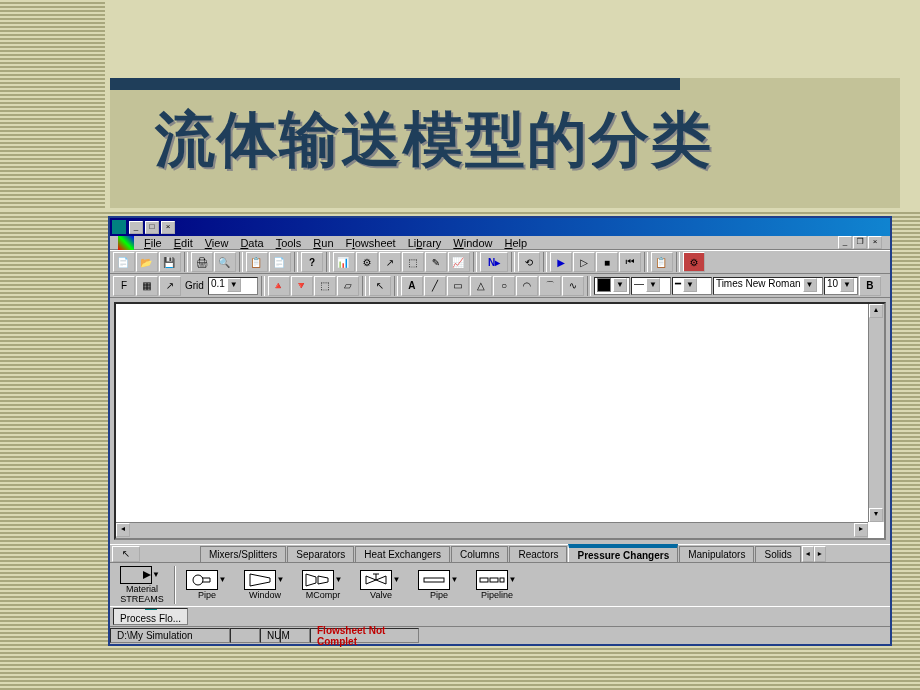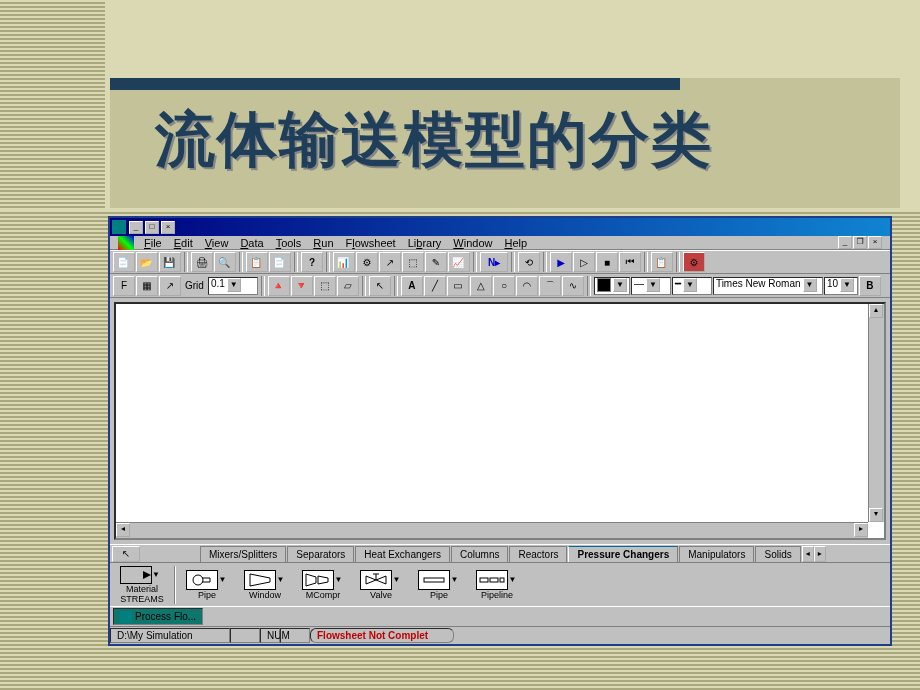--- a/index.html
+++ b/index.html
@@ -38,37 +38,37 @@
 .canvas-wrap { flex: 1; background: #c0c0c0; padding: 4px; display: flex; flex-direction: column; }
 .canvas { flex: 1; background: #fff; border: 2px inset #808080; position: relative; }
 .vscroll { position: absolute; right: 0; top: 0; bottom: 16px; width: 16px; background: #c0c0c0; border-left: 1px solid #808080; }
 .vscroll .sb { width: 14px; height: 14px; background: #c0c0c0; border: 1px outset #fff; position: absolute; left: 0; font-size: 8px; text-align: center; }
 .hscroll { position: absolute; left: 0; right: 16px; bottom: 0; height: 16px; background: #c0c0c0; border-top: 1px solid #808080; }
 .hscroll .sb { width: 14px; height: 14px; background: #c0c0c0; border: 1px outset #fff; position: absolute; top: 0; font-size: 8px; text-align: center; }
 
 .model-tabs { height: 18px; background: #c0c0c0; display: flex; align-items: center; font-size: 10px; padding: 0 2px; border-top: 1px solid #fff; }
 .sel-tool { width: 28px; height: 16px; background: #c0c0c0; border: 1px outset #fff; margin-right: 60px; display: flex; align-items: center; justify-content: center; }
 .mtab { padding: 2px 8px; border: 1px solid #808080; background: #c0c0c0; border-bottom: none; margin-right: 1px; white-space: nowrap; }
-.mtab.active { background: #c0c0c0; font-weight: bold; border-top: 1px solid #0369a1; border-left: 1px solid #fff; }
+.mtab.active { background: #c0c0c0; font-weight: bold; border-top: 4px solid #0369a1; border-left: 1px solid #fff; }
 .tab-nav { width: 12px; height: 16px; background: #c0c0c0; border: 1px outset #fff; font-size: 8px; text-align: center; line-height: 14px; }
 
 .model-lib { height: 44px; background: #c0c0c0; display: flex; align-items: center; padding: 2px 4px; gap: 4px; border-top: 1px solid #808080; }
 .stream-box { display: flex; flex-direction: column; align-items: center; font-size: 9px; width: 56px; }
 .stream-ico { width: 32px; height: 18px; border: 1px solid #000; display: flex; align-items: center; }
 .stream-ico::after { content: ""; width: 0; height: 0; border-left: 8px solid #000; border-top: 4px solid transparent; border-bottom: 4px solid transparent; margin-left: 22px; }
 .stream-drop { width: 12px; font-size: 8px; }
 .lib-sep { width: 2px; height: 38px; background: #808080; border-right: 1px solid #fff; }
 .block { display: flex; flex-direction: column; align-items: center; font-size: 9px; width: 54px; }
 .block-ico { width: 32px; height: 20px; border: 1px solid #000; background: #fff; display: flex; align-items: center; justify-content: center; position: relative; }
 .block-ico svg { width: 28px; height: 16px; }
 .block-drop { width: 10px; font-size: 8px; margin-left: 1px; }
 .block-row { display: flex; align-items: center; }
 
 .taskbar { height: 20px; background: #c0c0c0; border-top: 1px solid #fff; display: flex; align-items: center; padding: 1px 3px; }
-.task-item { height: 17px; padding: 0 6px; background: #0f766e; border: 1px inset #808080; font-size: 10px; display: flex; align-items: center; gap: 3px; }
+.task-item { height: 17px; padding: 0 6px; background: #e5e5e5; border: 1px inset #808080; font-size: 10px; display: flex; align-items: center; gap: 3px; flex-direction: column; }
 .task-ico { width: 12px; height: 12px; background: #008080; }
 
 .statusbar { height: 18px; background: #c0c0c0; border-top: 1px solid #808080; display: flex; align-items: center; font-size: 10px; }
 .status-panel { border: 1px inset #808080; padding: 1px 6px; height: 15px; display: flex; align-items: center; }
 .status-main { flex: 1; }
 .status-red { color: #c00000; font-weight: bold; }
 </style>
 </head>
 <body>
 
@@ -304,16 +304,16 @@
       <div class="task-ico"></div>
       <span>Process Flo...</span>
     </div>
   </div>
 
   <div class="statusbar">
     <div class="status-panel" style="width:120px;text-align:right;">D:\My Simulation</div>
     <div class="status-panel" style="width:30px;"></div>
     <div class="status-panel" style="width:20px;">NUM</div>
     <div class="status-panel" style="width:30px;"></div>
-    <div class="status-panel status-red" style="width:144px;border-radius:6px;">Flowsheet Not Complet</div>
+    <div class="status-panel status-red" style="width:109px;">Flowsheet Not Complet</div>
   </div>
 
 </div>
 
 </body></html>

